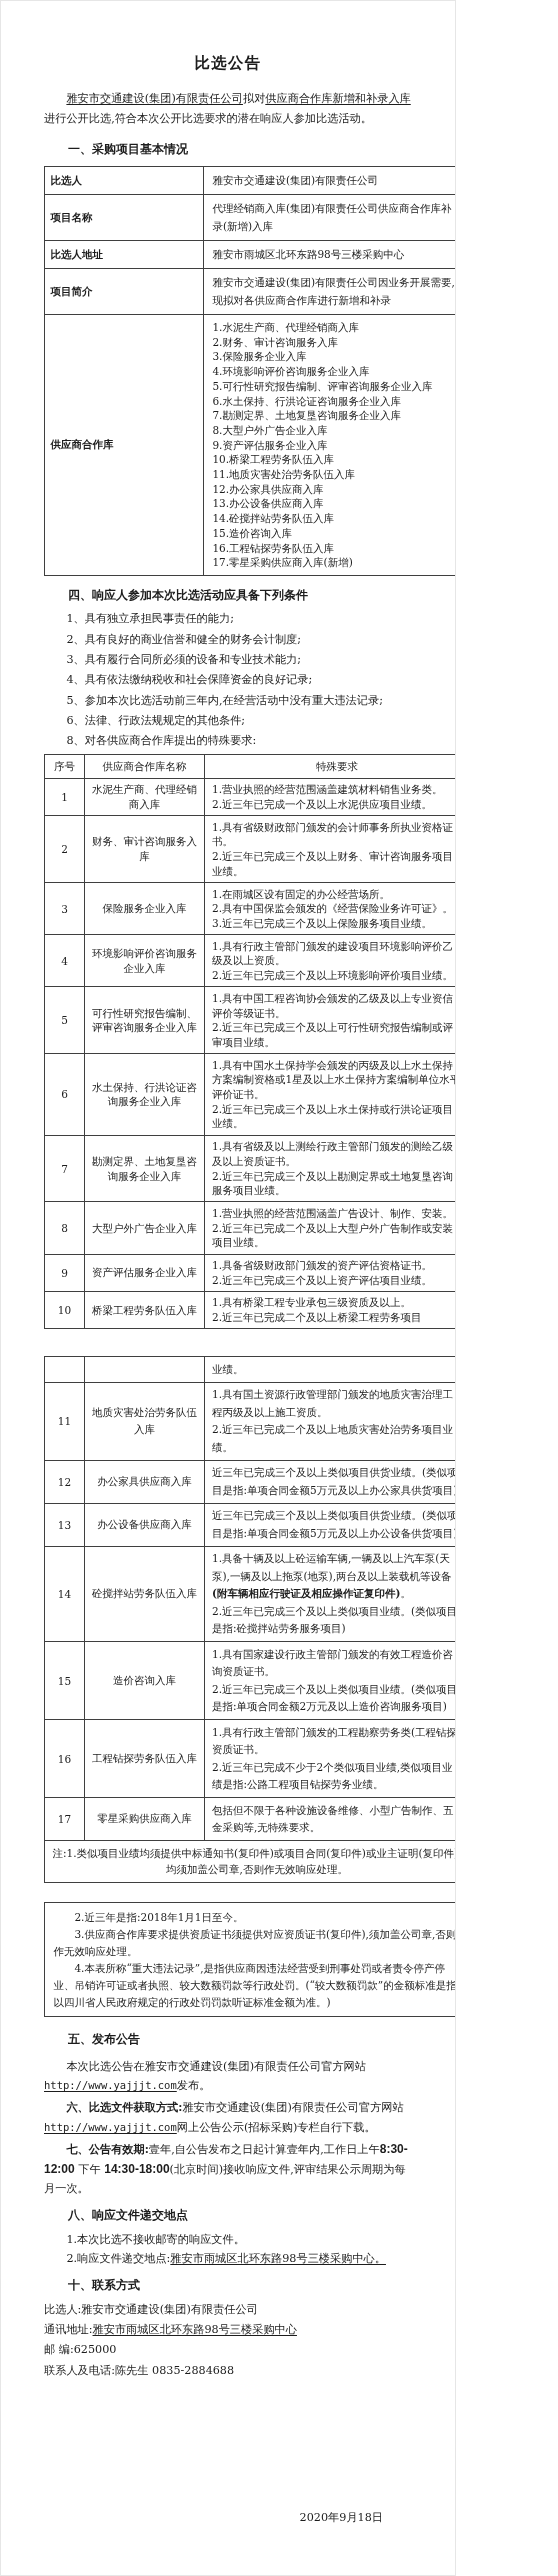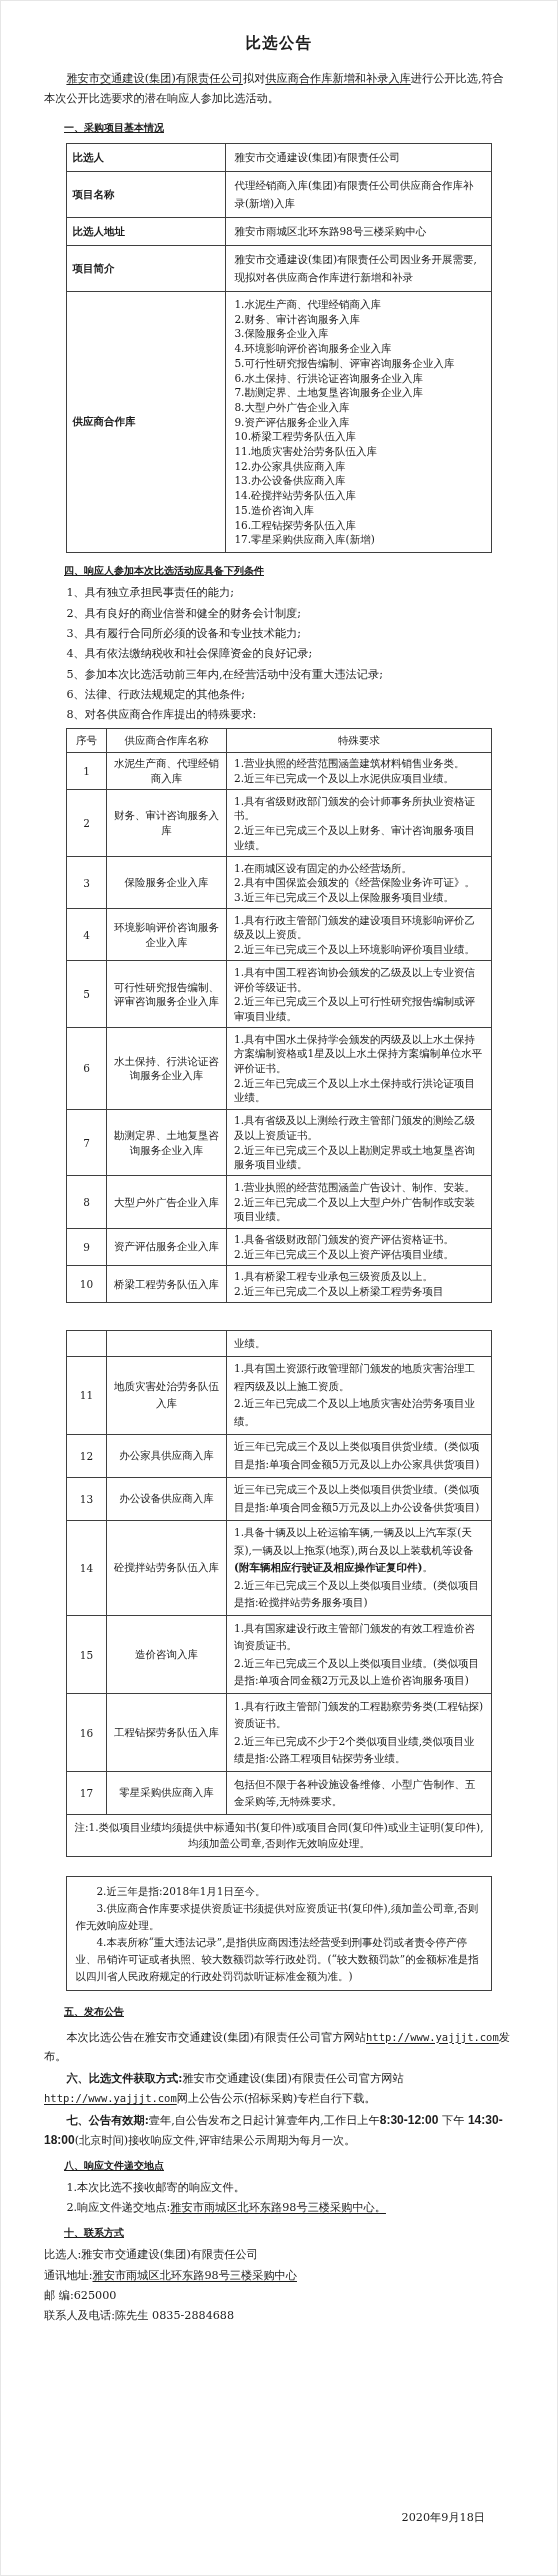--- a/index.html
+++ b/index.html
@@ -1,26 +1,26 @@
 <!DOCTYPE html>
 <html style="font-size:11.2px"><head>
 <meta charset="utf-8">
 <style>
   html,body { margin:0; padding:0; background:#ffffff; }
   .page {
-    position:relative; width:558px; height:2576px; overflow:hidden;
+    position:relative; width:456px; height:2576px; overflow:hidden;
     box-sizing:border-box; background:#fff; border:0.7px solid #e6e6e6;
-    padding:32px 43px 0 43px;
+    padding:52px 43px 0 43px;
     font-family:"DejaVu Serif","Liberation Serif",serif;
     color:#1d1d1d;
   }
   .doc-title { text-align:center; font-size:15.4px; font-weight:bold; letter-spacing:1.4px; margin:0 0 15.4px 0; }
   .intro { font-size:11.2px; line-height:20px; text-indent:2em; margin:0 0 4.2px 0; }
   .u { text-decoration:underline; text-underline-offset:2.1px; }
-  .sec-h { font-size:10px; font-weight:bold; margin:11.2px 0 8.4px 0; text-indent:2em;text-decoration:underline; }
+  .sec-h { font-size:12px; font-weight:bold; margin:11.2px 0 8.4px 0; text-indent:2em; }
   .tbl { width:426px; margin:2.8px auto 0 auto; border-collapse:collapse; table-layout:fixed; font-size:10.5px; }
   .tbl td, .tbl th { border:0.7px solid #3f3f3f; vertical-align:middle; box-sizing:border-box; }
   .basic .lbl { width:159px; padding:4.9px 5.6px;font-weight:bold; }
   .basic .val { padding:4.9px 8.4px; line-height:17.5px; text-align:left; }
   .lib-item { line-height:14.7px; white-space:nowrap; }
   .cond { font-size:11.2px; line-height:14.7px; margin:0 0 5.6px 0; text-indent:2em; }
   .sp th { font-weight:normal; text-align:center; padding:4.2px 2.8px; }
   .sp .c-seq { text-align:center; padding:3.5px 1.4px; }
   .sp .c-name { text-align:center; padding:3.5px 5.6px; }
   .sp .c-req { text-align:left; padding:3.5px 7px; }

